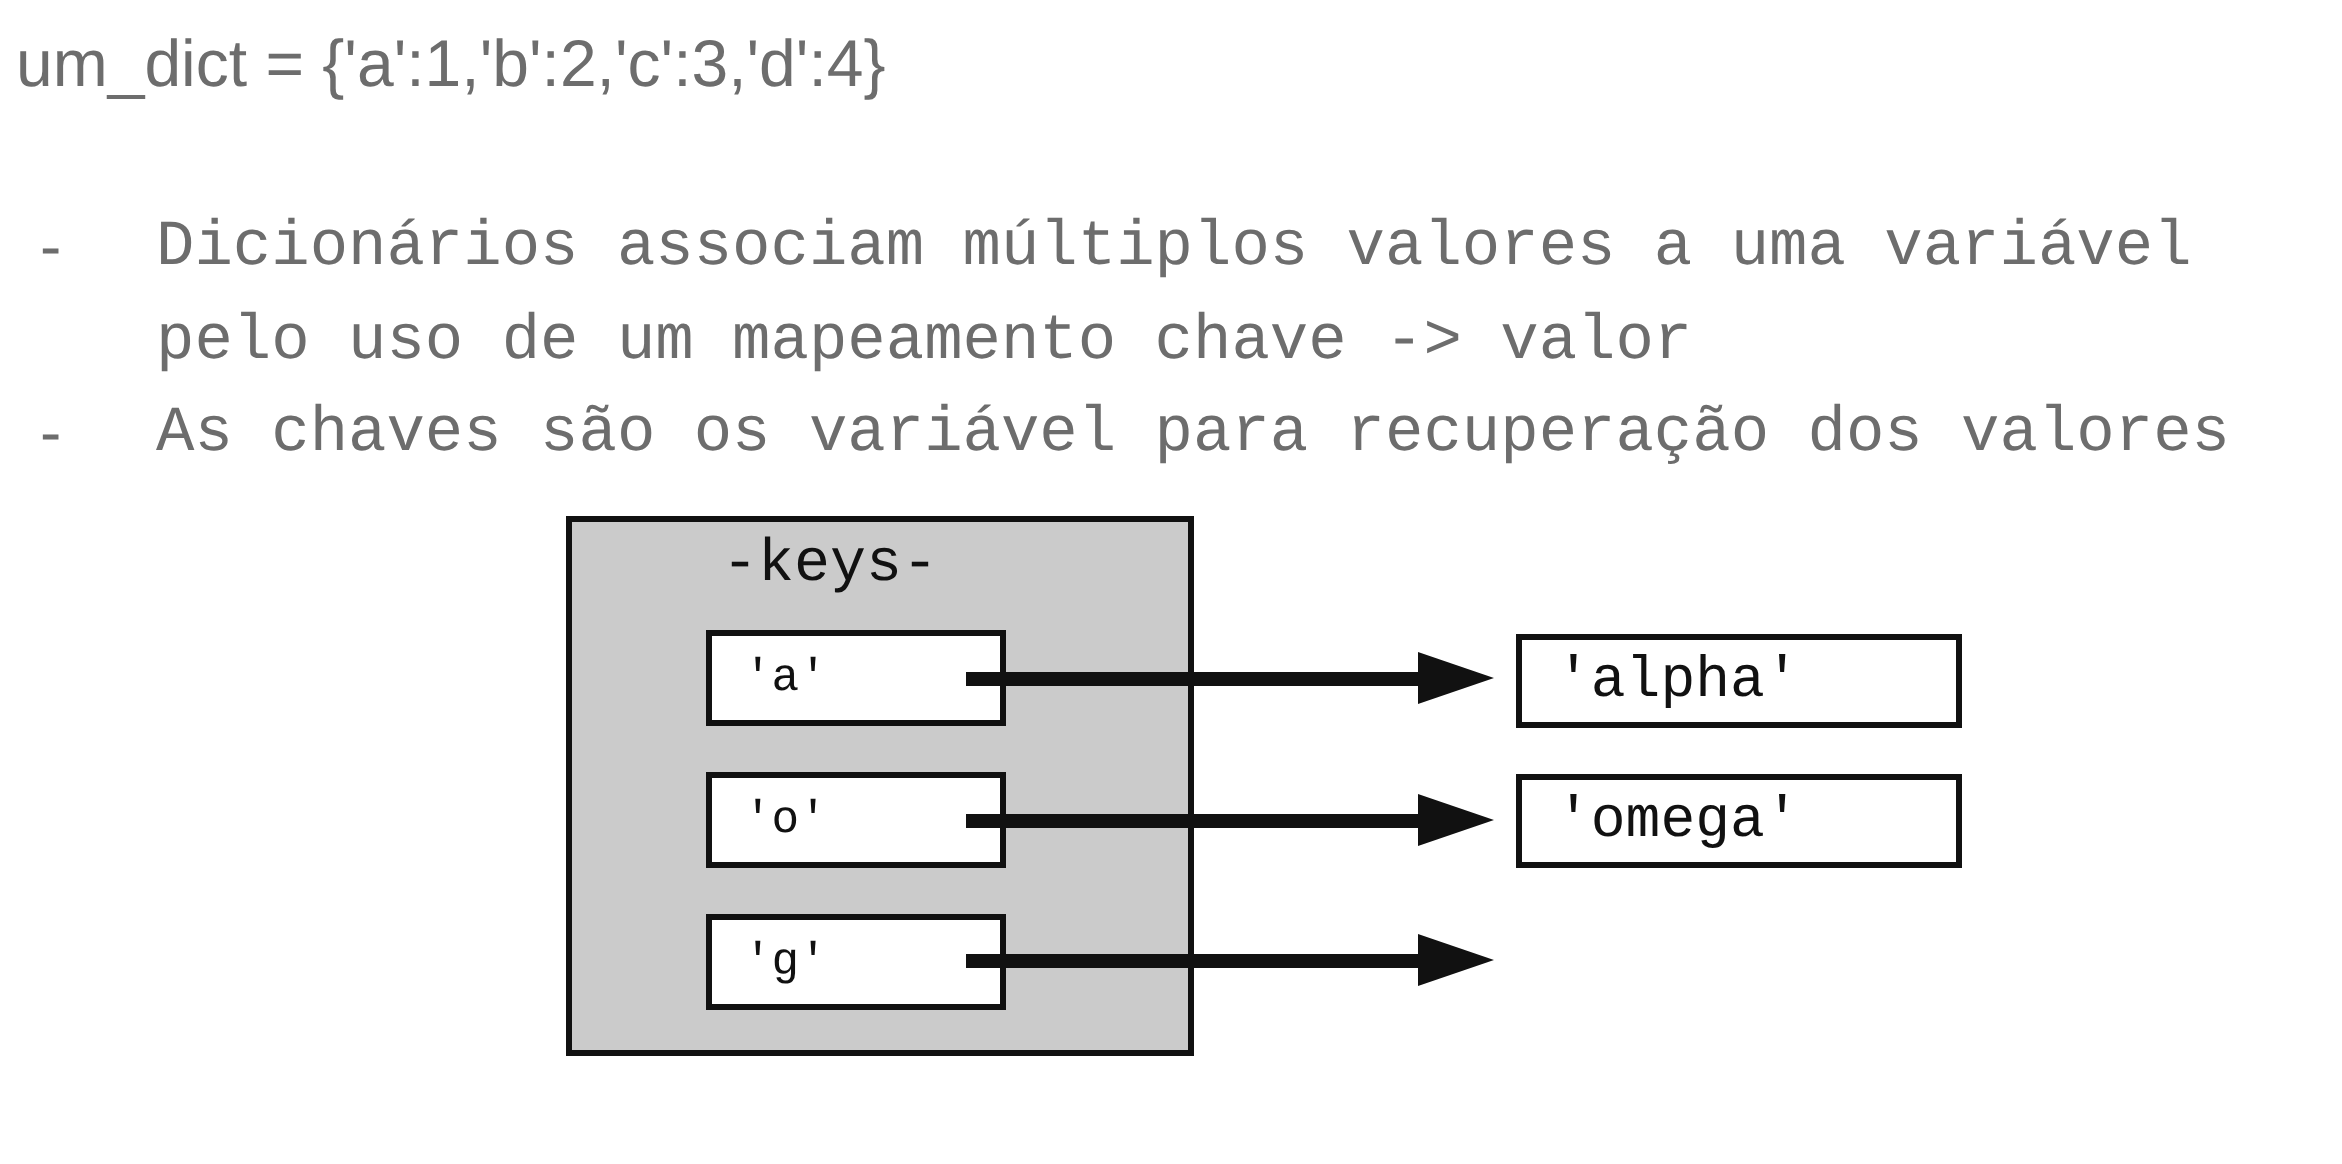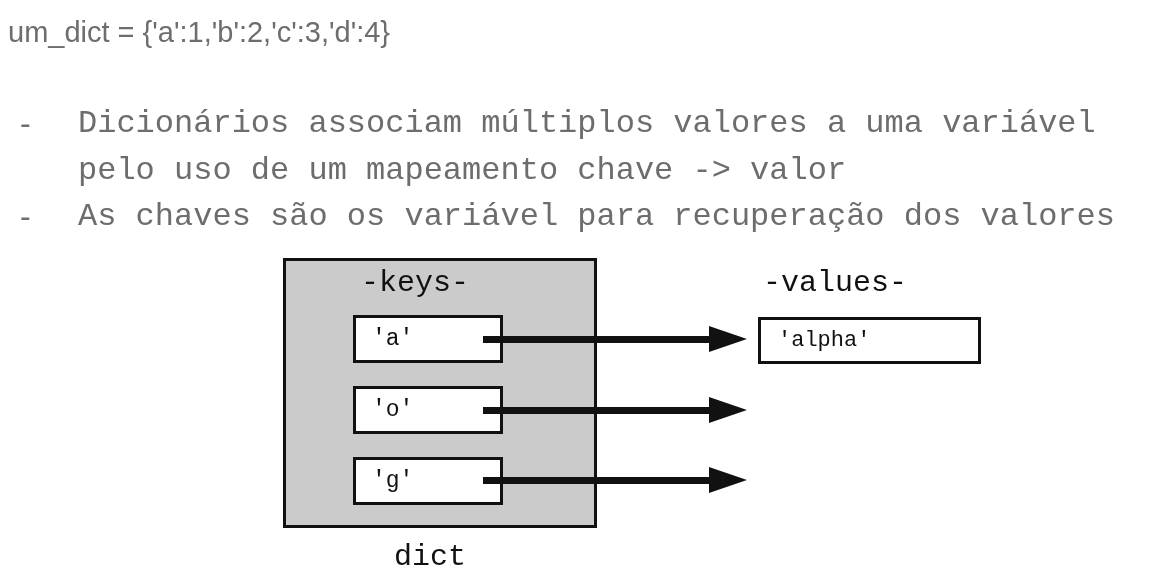--- a/index.html
+++ b/index.html
@@ -15,21 +15,21 @@
     overflow: hidden;
     font-family: "Liberation Sans", sans-serif;
     color: #6d6d6d;
   }
 
   
   .code-line {
     position: absolute;
     left: 8px;
     top: 12px;
-    font-size: 29px;
+    font-size: 33px;
     line-height: 40px;
     color: #6d6d6d;
     white-space: nowrap;
   }
 
   
   .bullet {
     position: absolute;
     left: 20px;
     display: flex;
@@ -103,21 +103,21 @@
     position: absolute;
     left: 758px;
     width: 223px;
     height: 47px;
     background: #ffffff;
     border: 3px solid #111111;
     box-sizing: border-box;
     display: flex;
     align-items: center;
     padding-left: 17px;
-    font-size: 22px;
+    font-size: 29px;
   }
   .value-1 { top: 317px; }
   .value-2 { top: 387px; }
   .value-3 { top: 456px; }
 
   .arrow {
     position: absolute;
     left: 483px;
     width: 264px;
     height: 26px;
@@ -160,21 +160,20 @@
   <div class="bullet bullet-2">
     <span class="dash">-</span>
     <span class="bullet-text">As chaves são os variável para recuperação dos valores</span>
   </div>
 
   <div class="diagram">
 
     <div class="keys-container"></div>
 
     <div class="diagram-label keys-label">-keys-</div>
-    <div class="diagram-label values-label">-values-</div>
 
     <div class="key-box key-1">
       <span>'a'</span>
     </div>
     <div class="key-box key-2">
       <span>'o'</span>
     </div>
     <div class="key-box key-3">
       <span>'g'</span>
     </div>
@@ -188,18 +187,20 @@
       <div class="head"></div>
     </div>
     <div class="arrow arrow-3">
       <div class="shaft"></div>
       <div class="head"></div>
     </div>
 
     <div class="value-box value-1">
       <span>'alpha'</span>
     </div>
-
-    <div class="diagram-label dict-label">dict</div>
+    <div class="value-box value-2">
+      <span>'omega'</span>
+    </div>
+
 
   </div>
 
 </div>
 
 </body></html>

